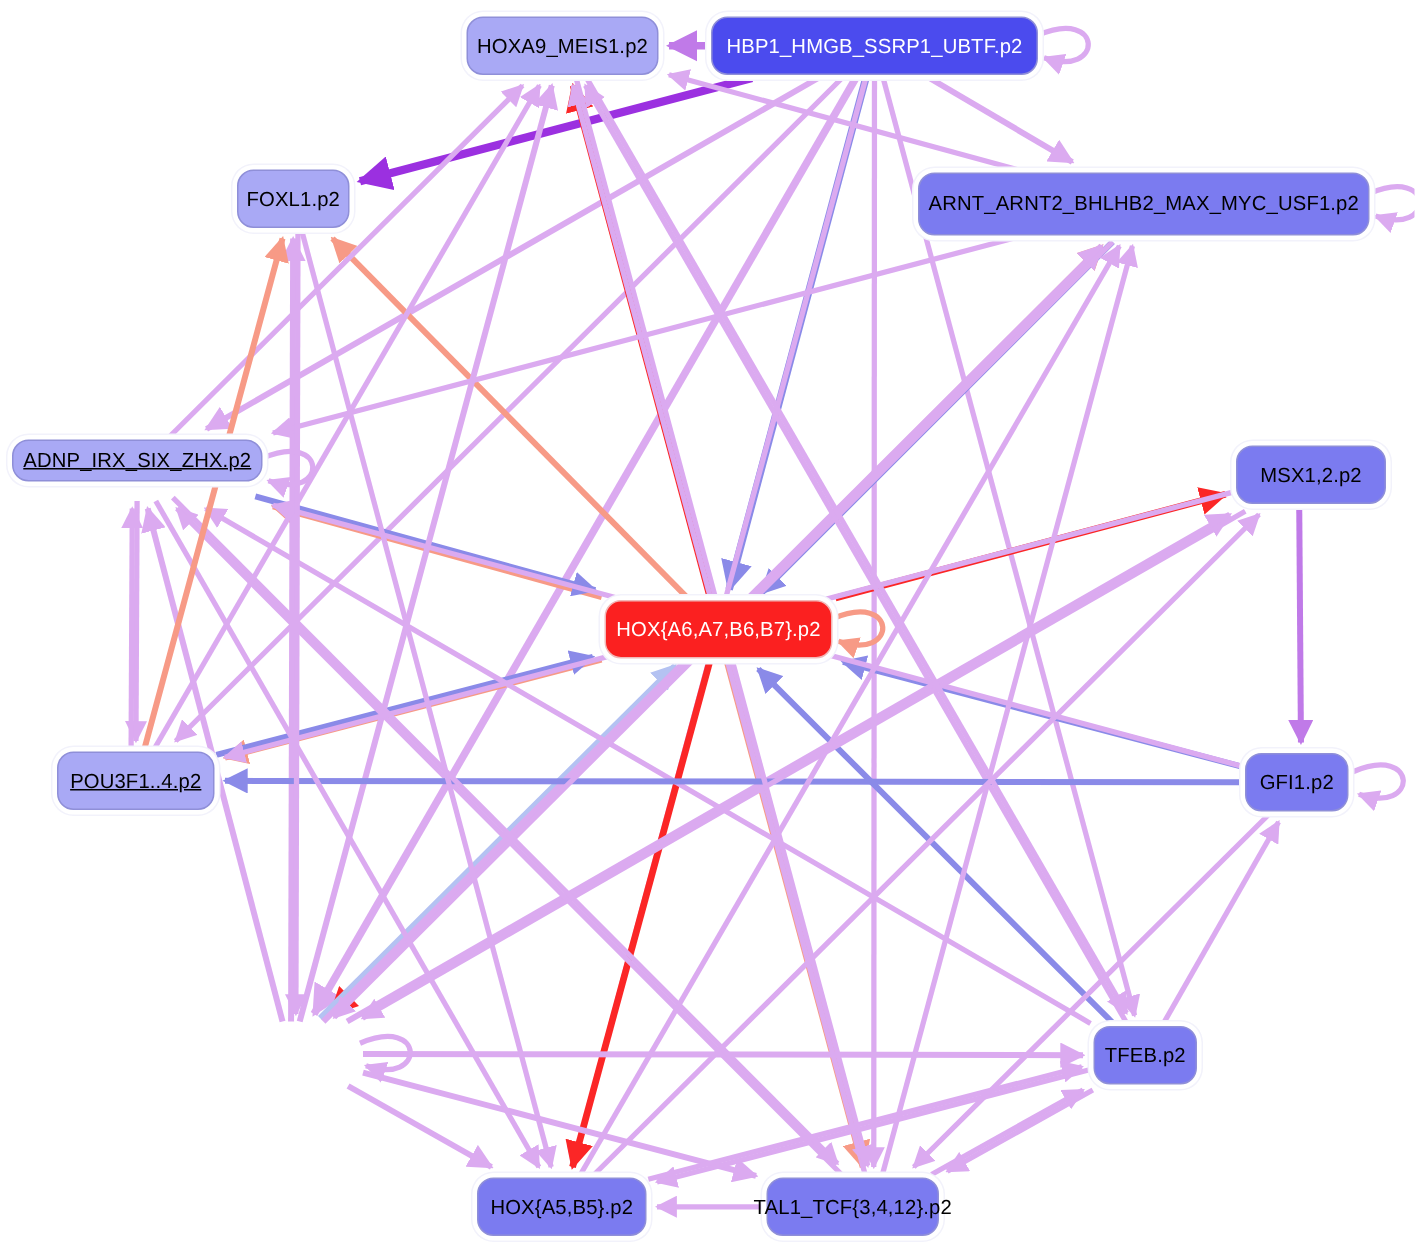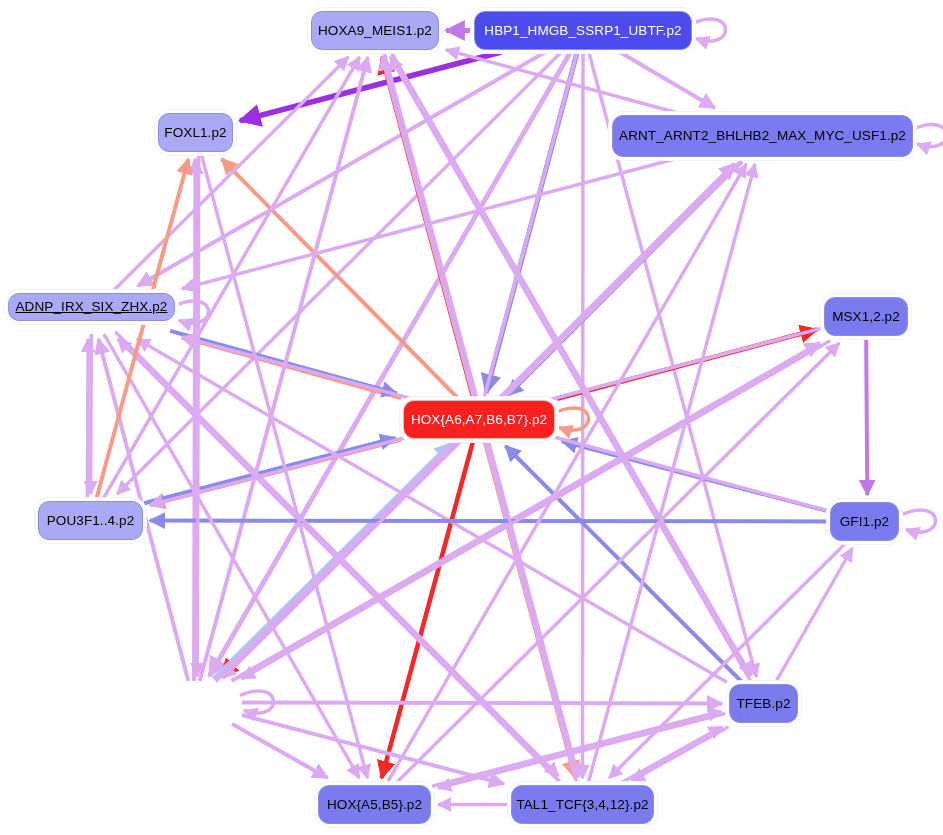--- a/index.html
+++ b/index.html
@@ -143,35 +143,35 @@
       </div>
       <div class="node n-lightblue" style="left: 158px; top: 113px; width: 75px; height: 39px;">
         <span class="node-label" style="color: rgb(0, 0, 0);">FOXL1.p2</span>
       </div>
       <div class="node n-midblue" style="left: 612px; top: 115px; width: 301px; height: 42px; justify-content: center;">
         <span class="node-label" style="color: rgb(0, 0, 0);">ARNT_ARNT2_BHLHB2_MAX_MYC_USF1.p2</span>
       </div>
       <div class="node n-lightblue" style="left: 8px; top: 293px; width: 167px; height: 28px; text-decoration: underline;">
         <span class="node-label" style="color: rgb(0, 0, 0);">ADNP_IRX_SIX_ZHX.p2</span>
       </div>
-      <div class="node n-midblue" style="left: 824px; top: 297px; width: 84px; height: 39px;">
+      <div class="node n-midblue" style="left: 824px; top: 297px; width: 100px; height: 39px;">
         <span class="node-label" style="color: rgb(0, 0, 0);">MSX1,2.p2</span>
       </div>
       <div class="node n-red" style="left: 403px; top: 400px; width: 152px; height: 39px;">
         <span class="node-label" style="color: rgb(255, 255, 255);">HOX{A6,A7,B6,B7}.p2</span>
       </div>
-      <div class="node n-lightblue" style="left: 38px; top: 501px; width: 105px; height: 39px;">
+      <div class="node n-lightblue" style="left: 38px; top: 501px; width: 105px; height: 39px; text-decoration: underline;">
         <span class="node-label" style="color: rgb(0, 0, 0);">POU3F1..4.p2</span>
       </div>
       <div class="node n-midblue" style="left: 830px; top: 502px; width: 69px; height: 39px;">
         <span class="node-label" style="color: rgb(0, 0, 0);">GFI1.p2</span>
       </div>
       <div class="node n-midblue" style="left: 729px; top: 684px; width: 69px; height: 39px;">
         <span class="node-label" style="color: #000000;">TFEB.p2</span>
       </div>
       <div class="node n-midblue" style="left: 318px; top: 785px; width: 113px; height: 39px;">
         <span class="node-label" style="color: rgb(0, 0, 0);">HOX{A5,B5}.p2</span>
       </div>
-      <div class="node n-midblue" style="left: 511px; top: 785px; width: 143px; height: 39px;">
+      <div class="node n-midblue" style="left: 511px; top: 785px; width: 115px; height: 39px;">
         <span class="node-label" style="color: rgb(0, 0, 0);">TAL1_TCF{3,4,12}.p2</span>
       </div>
     </div>
 </div>
 
 </body></html>

